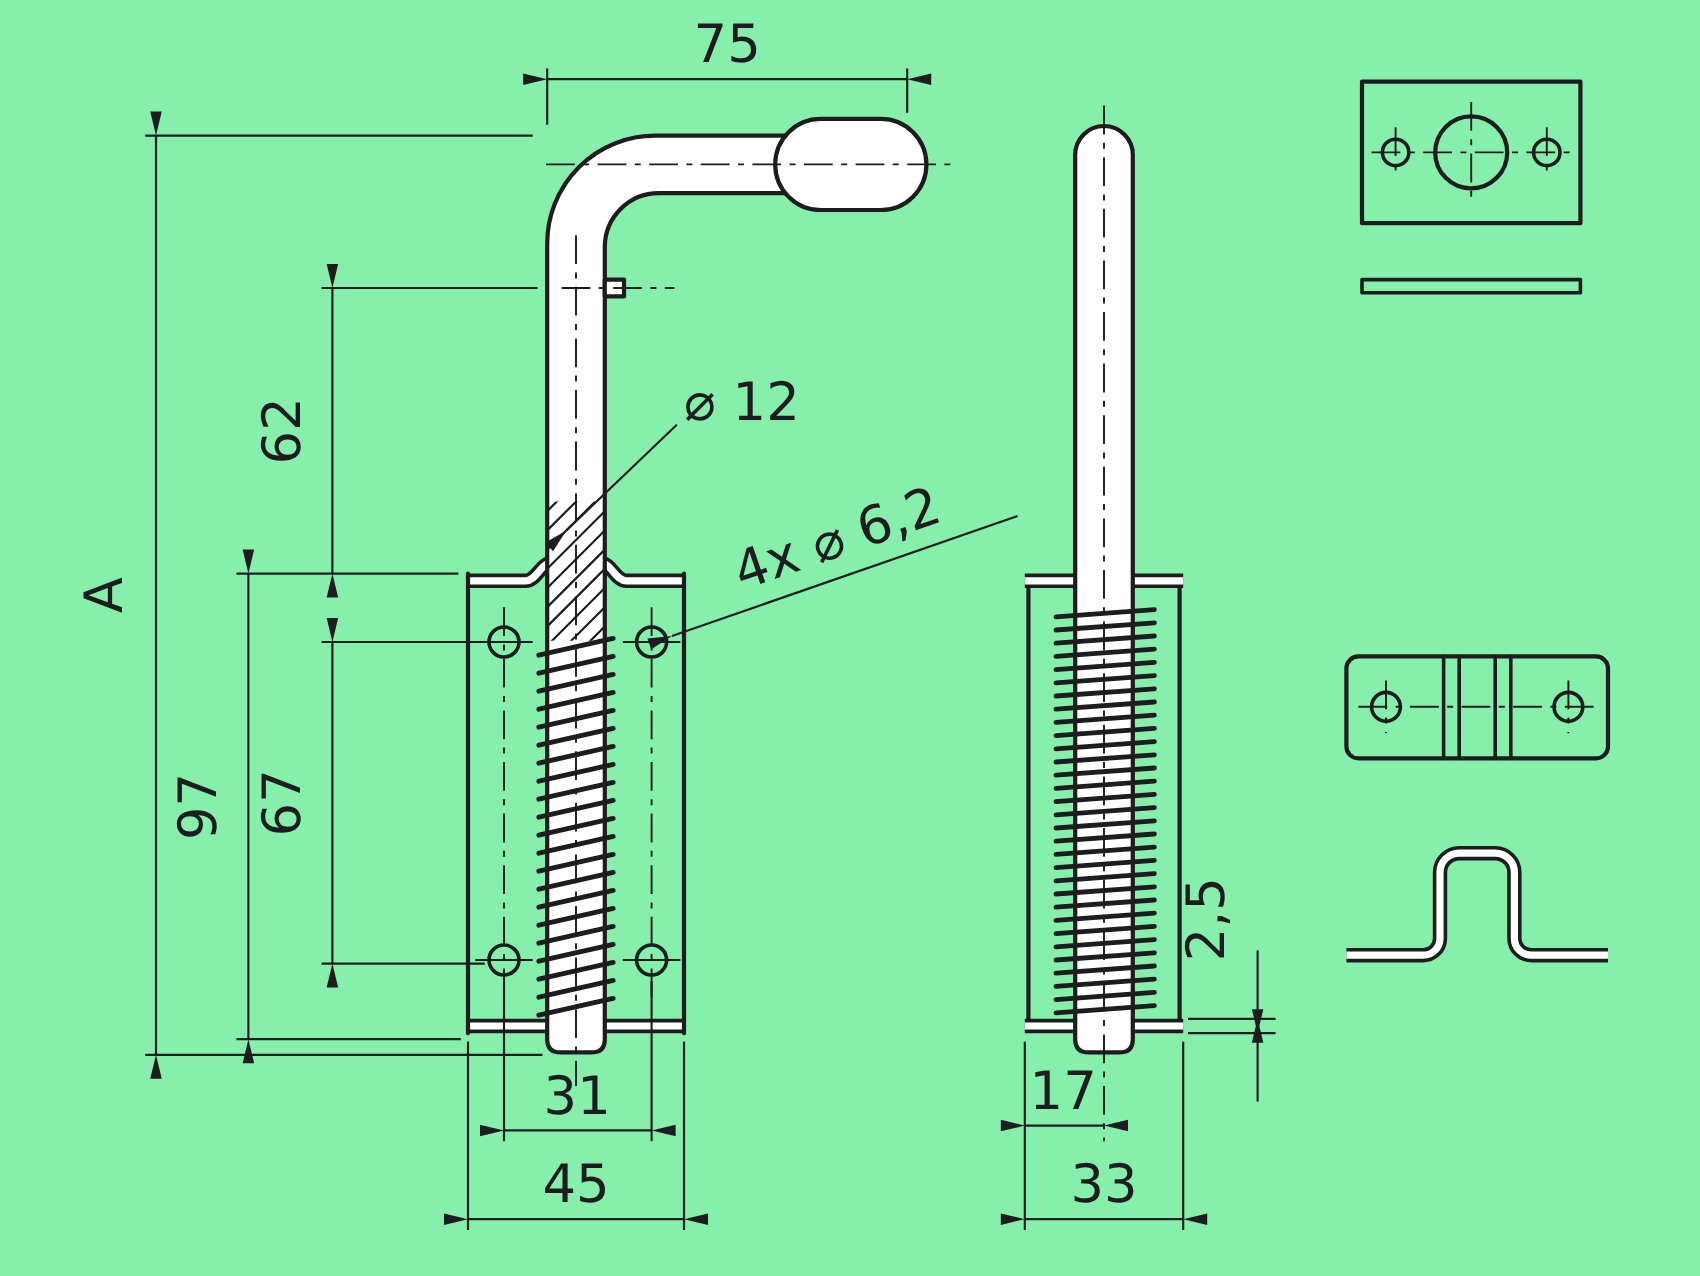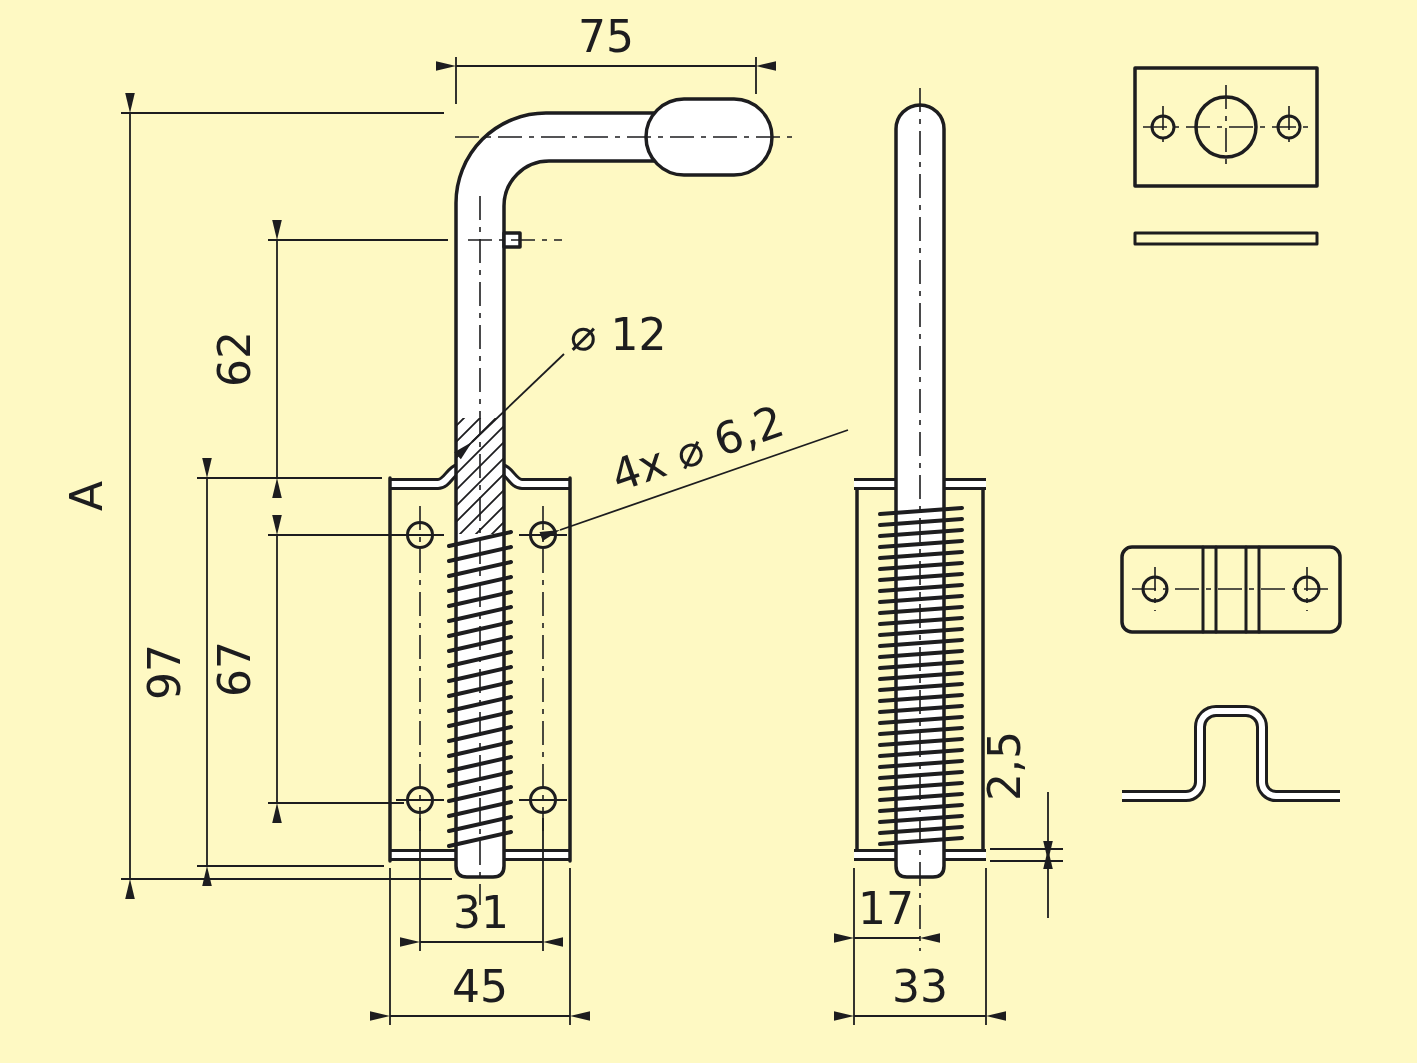--- a/index.html
+++ b/index.html
@@ -1,16 +1,16 @@
 <!DOCTYPE html>
 <html><head>
 <meta charset="utf-8">
 <style>
   html,body{margin:0;padding:0;background:#ffffff;}
-  .page{width:1417px;height:1063px;background:#fef9c3;position:relative;overflow:hidden;}
+  .page{width:1417px;height:1063px;background:#86efac;position:relative;overflow:hidden;}
   svg{display:block;}
   .obj{fill:none;stroke:#1d1d1f;stroke-width:3.5;stroke-linecap:round;stroke-linejoin:round;}
   .obj2{fill:none;stroke:#1d1d1f;stroke-width:3;stroke-linecap:round;stroke-linejoin:round;}
   .objfill{fill:#ffffff;stroke:#1d1d1f;stroke-width:3.5;stroke-linejoin:round;}
   .thick12{fill:none;stroke:#1d1d1f;stroke-width:12;stroke-linecap:butt;}
   .white6{fill:none;stroke:#ffffff;stroke-width:6;stroke-linecap:butt;}
   .spring{fill:none;stroke:#1d1d1f;stroke-width:4;stroke-linecap:round;}
   .hatch{fill:none;stroke:#1d1d1f;stroke-width:1.8;}
   .cl{fill:none;stroke:#1d1d1f;stroke-width:1.6;stroke-dasharray:24 7 5 7;}
   .dim{fill:none;stroke:#1d1d1f;stroke-width:1.8;}

